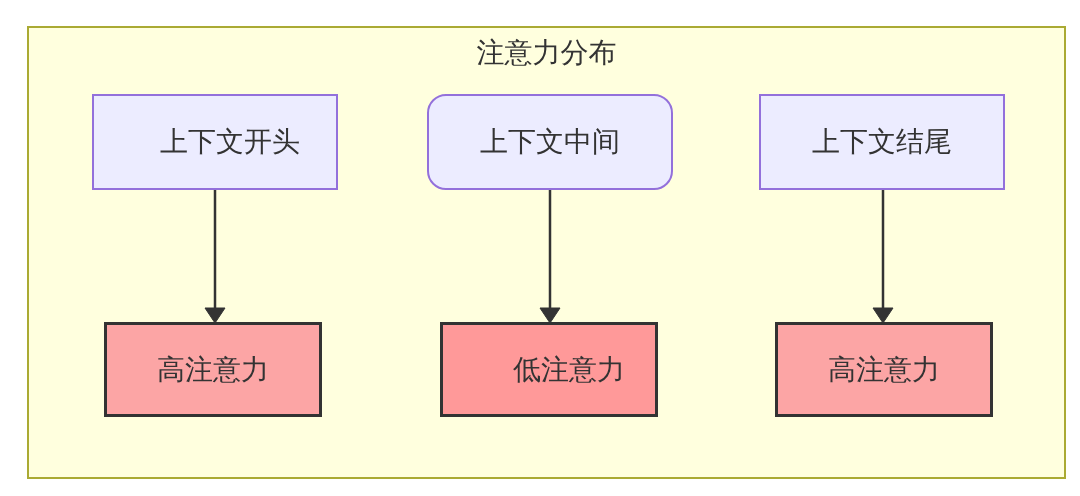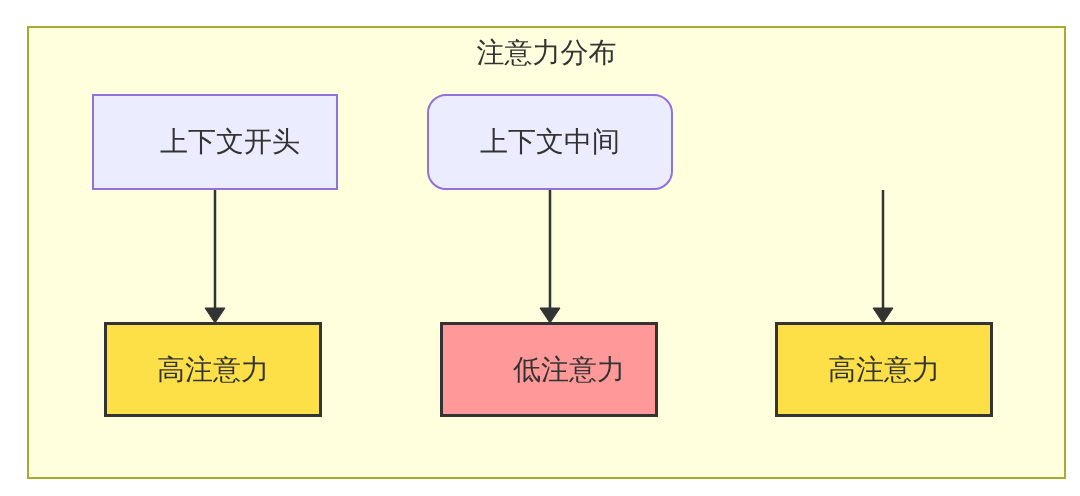--- a/index.html
+++ b/index.html
@@ -53,21 +53,21 @@
     top: 66px;
     background: #ececff;
     border: 2px solid #9370db;
   }
   .node.target {
     width: 218px;
     height: 95px;
     top: 294px;
     border: 3.5px solid #333333;
   }
-  .node.high { background: #fde047; }
+  .node.high { background: #fca5a5; }
   .node.low  { background: #ff9999; padding-left: 40px; }
 
   .n1 { left: 63px; padding-left: 30px;  }
   .n2 { left: 398px; border-radius: 19px; }
   .n3 { left: 730px; }
   .t1 { left: 75px;  }
   .t2 { left: 411px; }
   .t3 { left: 746px; }
 
   .arrow {
@@ -95,20 +95,23 @@
 <div class="canvas">
   <div class="subgraph">
     <div class="title">注意力分布</div>
 
     <div class="node source n1">
       <span>上下文开头</span>
     </div>
     <div class="node source n2">
       <span>上下文中间</span>
     </div>
+    <div class="node source n3">
+      <span>上下文结尾</span>
+    </div>
 
     <svg class="arrow a1" viewBox="0 0 24 133">
       <line x1="12" y1="0" x2="12" y2="119"></line>
       <polygon points="2,118 22,118 12,133"></polygon>
     </svg>
     <svg class="arrow a2" viewBox="0 0 24 133">
       <line x1="12" y1="0" x2="12" y2="119"></line>
       <polygon points="2,118 22,118 12,133"></polygon>
     </svg>
     <svg class="arrow a3" viewBox="0 0 24 133">

